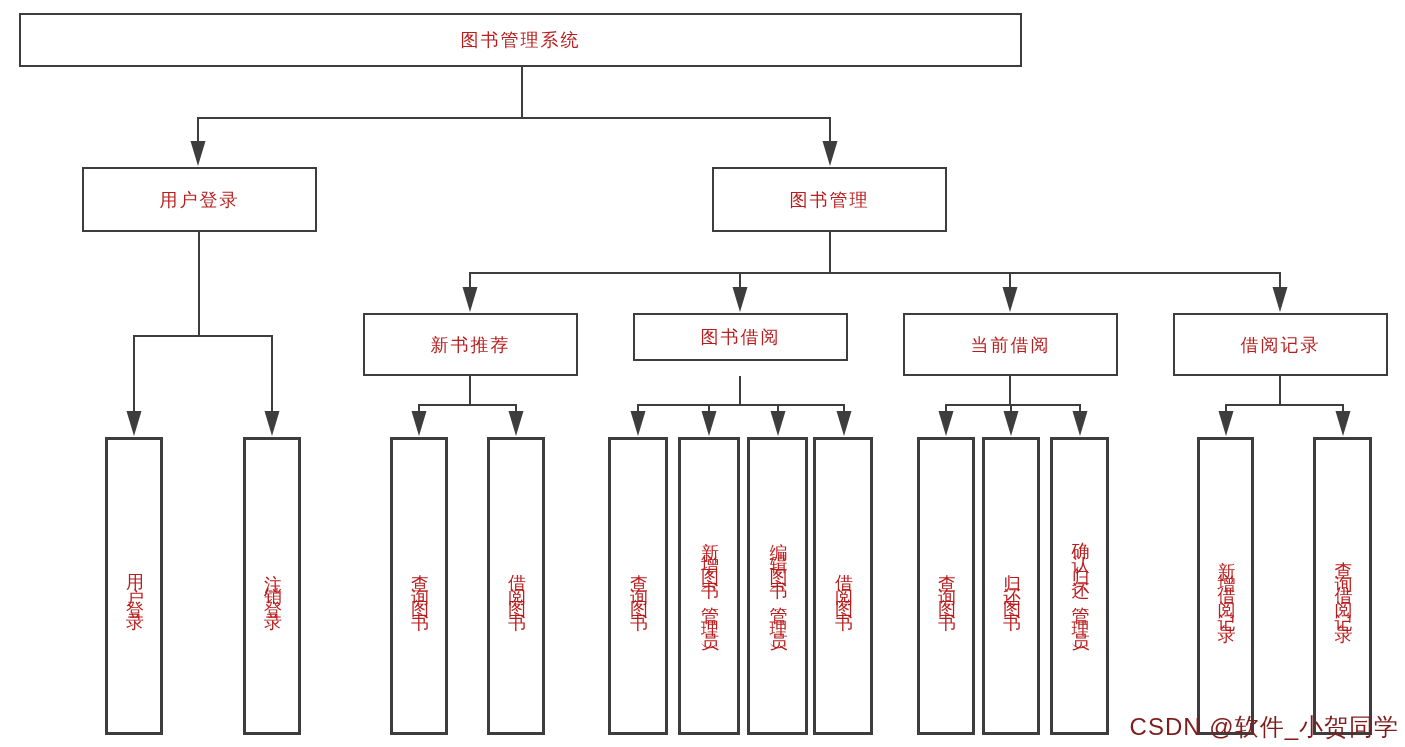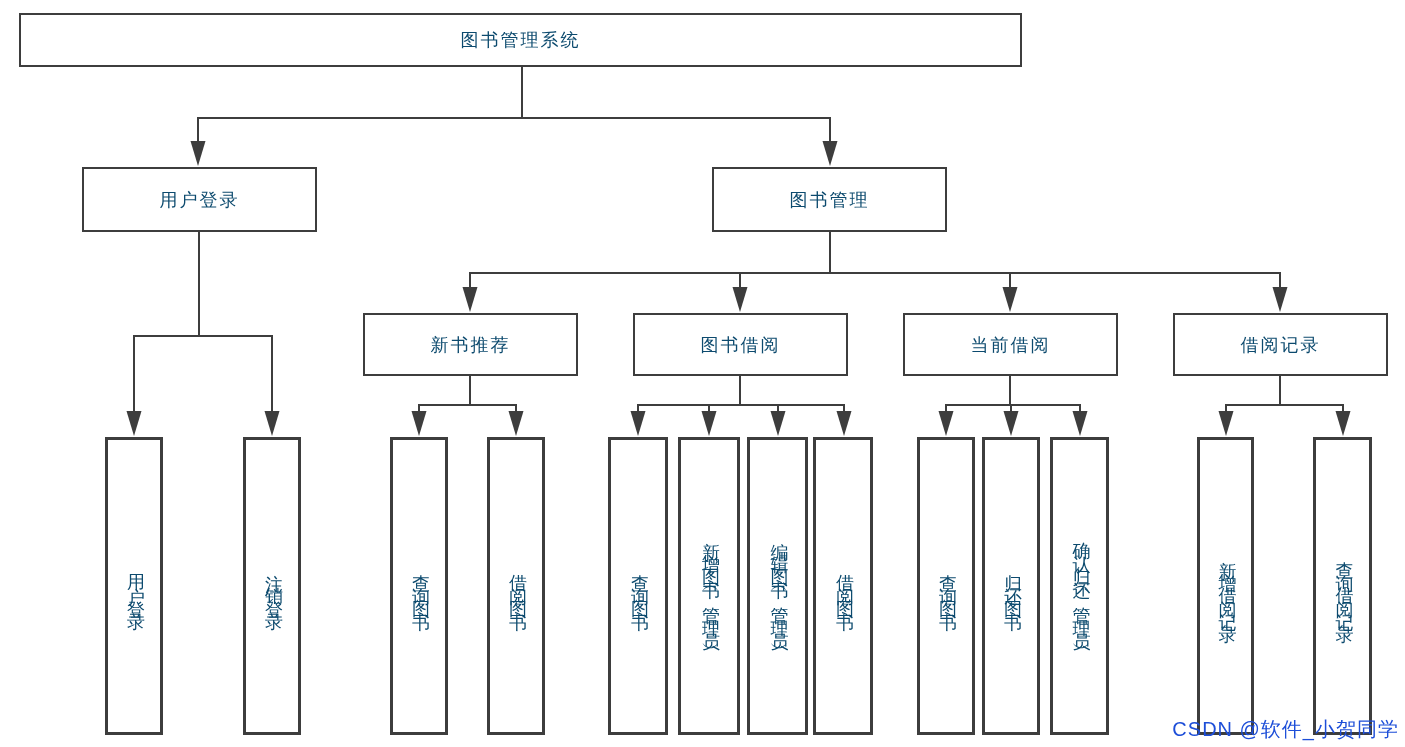--- a/index.html
+++ b/index.html
@@ -18,43 +18,42 @@
     width: 1405px; height: 747px;
     pointer-events: none;
   }
   .node {
     position: absolute;
     background: #ffffff;
     border: 2px solid #3d3d3d;
     display: flex;
     align-items: center;
     justify-content: center;
-    color: #0c4a6e;
+    color: #b91c1c;
     font-size: 18px;
     letter-spacing: 2px;
     text-align: left;
     z-index: 2;
-    font-family: Liberation Mono, monospace;
   }
   .leaf {
     border-width: 3px;
     writing-mode: vertical-rl;
     text-orientation: mixed;
     letter-spacing: 13px;
     line-height: 1.1;
     font-size: 18px;
   }
   .leaf span { display: inline-block; }
   .watermark {
     position: absolute;
     right: 6px;
     bottom: 4px;
-    font-size: 20px;
+    font-size: 24px;
     letter-spacing: 1px;
-    color: #1d4ed8;
+    color: #7f1d1d;
     z-index: 3;
     white-space: nowrap;
   }
 </style>
 </head>
 <body>
 
 <div class="canvas">
 
   <svg class="connectors" viewBox="0 0 1405 747" xmlns="http://www.w3.org/2000/svg">
@@ -130,21 +129,21 @@
   <div class="node" style="left:82px;top:167px;width:235px;height:65px">
     <span>用户登录</span>
   </div>
   <div class="node" style="left:363px;top:313px;width:215px;height:63px">
     <span>新书推荐</span>
   </div>
 
   <div class="node" style="left:712px;top:167px;width:235px;height:65px">
     <span>图书管理</span>
   </div>
-  <div class="node" style="left:633px;top:313px;width:215px;height:63px">
+  <div class="node" style="left:633px;top:313px;width:215px;height:48px">
     <span>图书借阅</span>
   </div>
   <div class="node" style="left:1173px;top:313px;width:215px;height:63px">
     <span>借阅记录</span>
   </div>
   <div class="node" style="left:903px;top:313px;width:215px;height:63px">
     <span>当前借阅</span>
   </div>
 
   <div class="node leaf" style="left:105px;top:437px;width:58px;height:298px">

